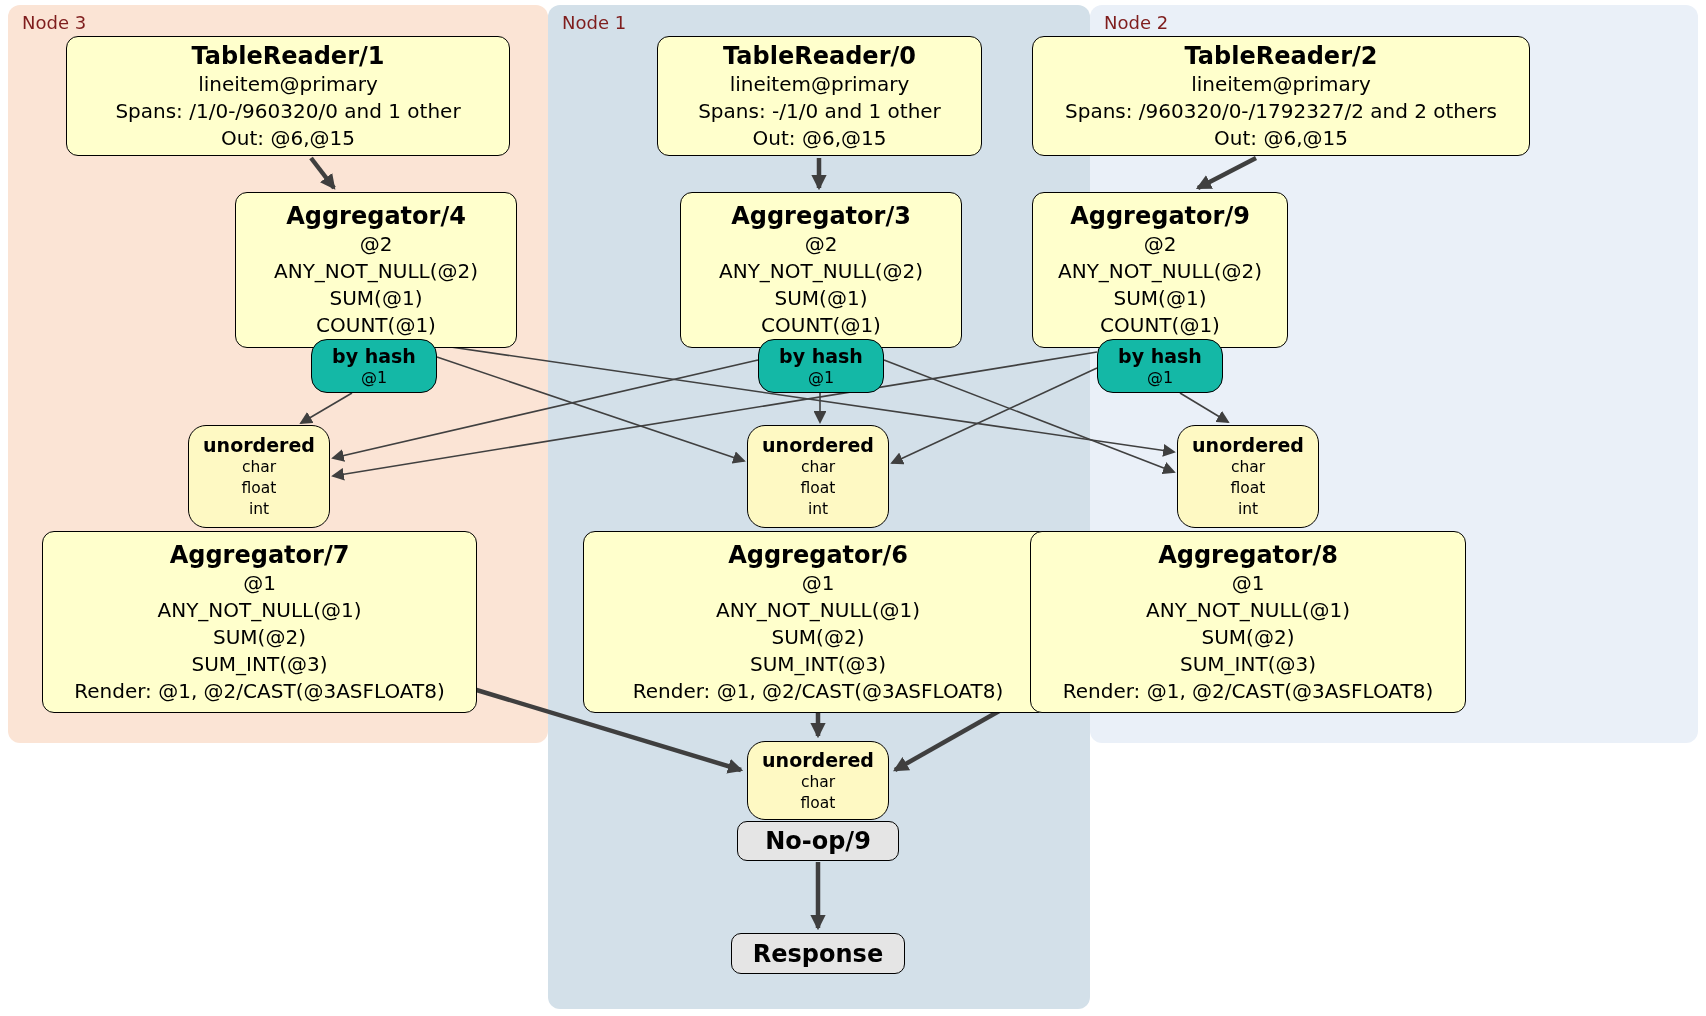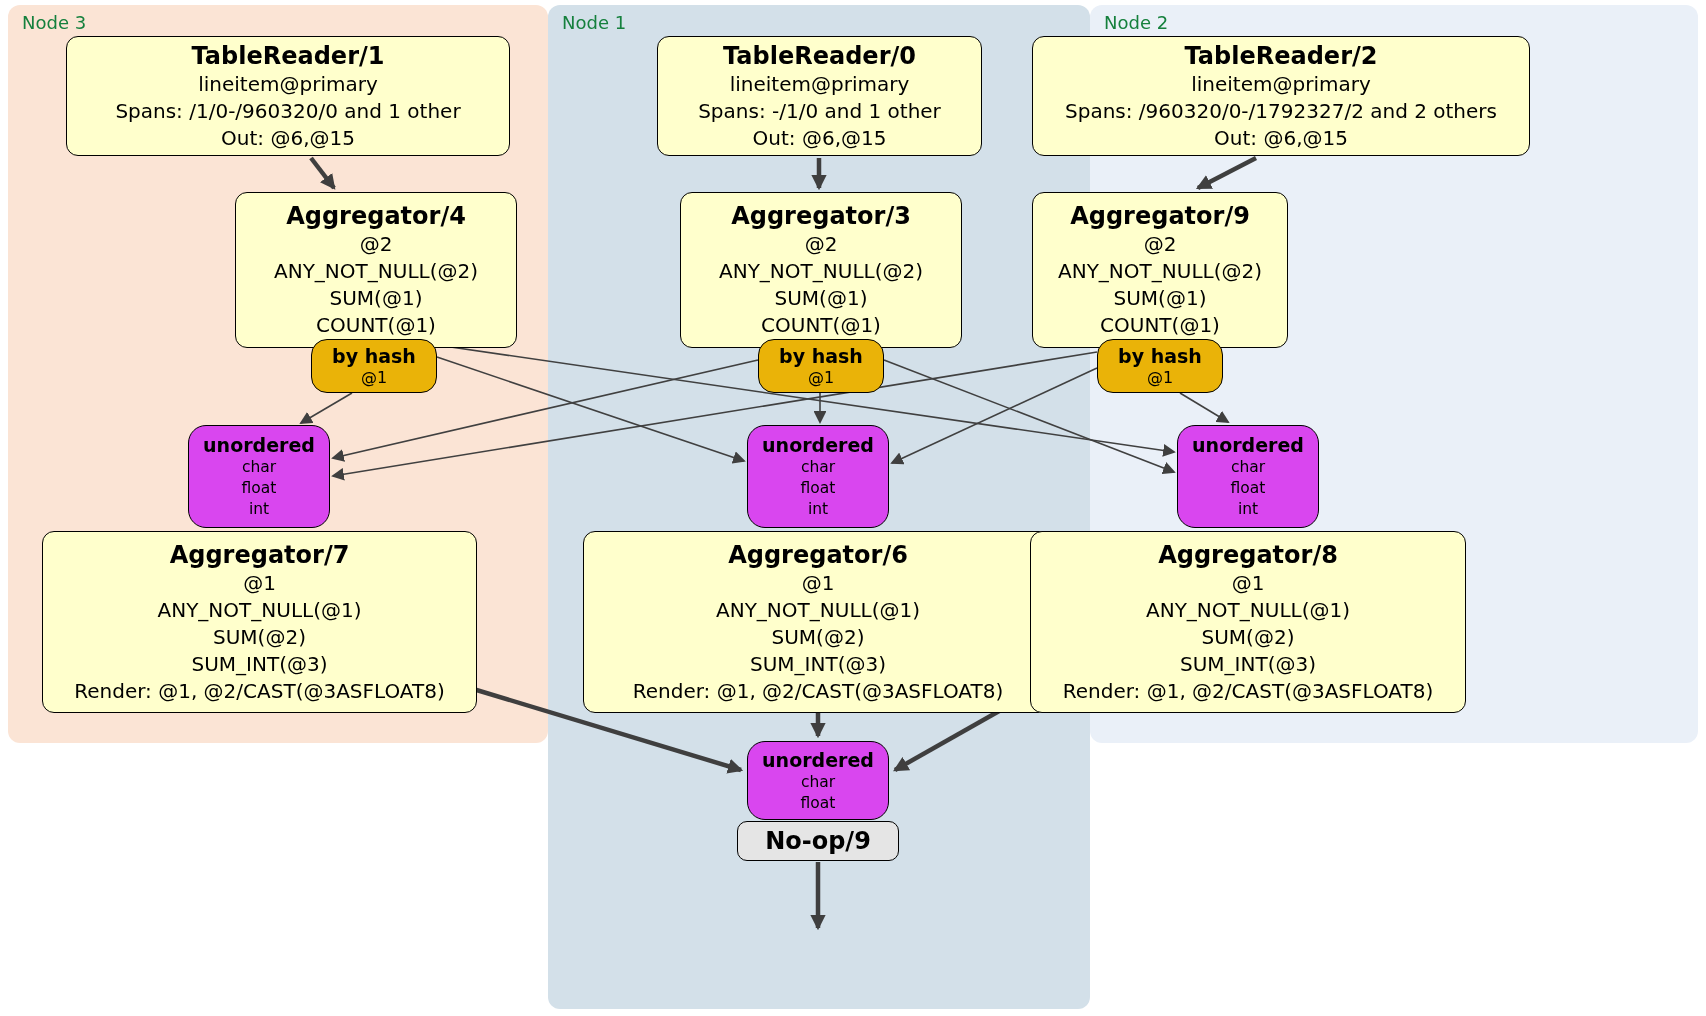--- a/index.html
+++ b/index.html
@@ -1,37 +1,37 @@
 <!DOCTYPE html>
 <html><head>
 <meta charset="utf-8">
 <style>
   html,body{margin:0;padding:0;background:#ffffff;}
   #canvas{
     position:relative;width:1706px;height:1016px;overflow:hidden;
     font-family:"DejaVu Sans","Liberation Sans",sans-serif;color:#000;
   }
   .region{position:absolute;border-radius:12px;}
-  .region-label{position:absolute;font-size:18px;color:#15803d;}
+  .region-label{position:absolute;font-size:18px;color:#7f1d1d;}
   .pbox{
     position:absolute;background:#ffffcc;border:1.6px solid #000;border-radius:12px;
     display:flex;flex-direction:column;justify-content:center;align-items:center;
     text-align:center;box-sizing:border-box;padding:20px 6px;
   }
   .pbox .ptitle{font-weight:bold;font-size:24px;line-height:30px;white-space:nowrap;}
   .pbox .pline{font-size:20px;line-height:27px;white-space:nowrap;}
   .router{
-    position:absolute;background:#eab308;border:1.6px solid #000;border-radius:16px;
+    position:absolute;background:#14b8a6;border:1.6px solid #000;border-radius:16px;
     display:flex;flex-direction:column;justify-content:center;align-items:center;
     text-align:center;box-sizing:border-box;
   }
   .router .rtitle{font-weight:bold;font-size:19px;line-height:23px;white-space:nowrap;}
   .router .rline{font-size:16px;line-height:19px;white-space:nowrap;}
   .sync{
-    position:absolute;background:#d946ef;border:1.6px solid #000;border-radius:18px;
+    position:absolute;background:#fef9c3;border:1.6px solid #000;border-radius:18px;
     display:flex;flex-direction:column;justify-content:center;align-items:center;
     text-align:center;box-sizing:border-box;
   }
   .sync .stitle{font-weight:bold;font-size:19px;line-height:24px;white-space:nowrap;}
   .sync .sline{font-size:15.5px;line-height:21px;white-space:nowrap;}
   .smallbox{
     position:absolute;background:#e5e5e5;border:1.6px solid #000;border-radius:10px;
     display:flex;justify-content:center;align-items:center;box-sizing:border-box;
   }
   .smallbox .ptitle{font-weight:bold;font-size:24px;white-space:nowrap;}
@@ -181,14 +181,17 @@
 
   <div class="sync" style="left:747px;top:741px;width:142px;height:79px;">
     <div class="stitle">unordered</div>
     <div class="sline">char</div>
     <div class="sline">float</div>
   </div>
 
   <div class="smallbox" style="left:737px;top:821px;width:162px;height:40px;">
     <div class="ptitle">No-op/9</div>
   </div>
+  <div class="smallbox" style="left:731px;top:933px;width:174px;height:41px;">
+    <div class="ptitle">Response</div>
+  </div>
 
 </div>
 
 </body></html>

